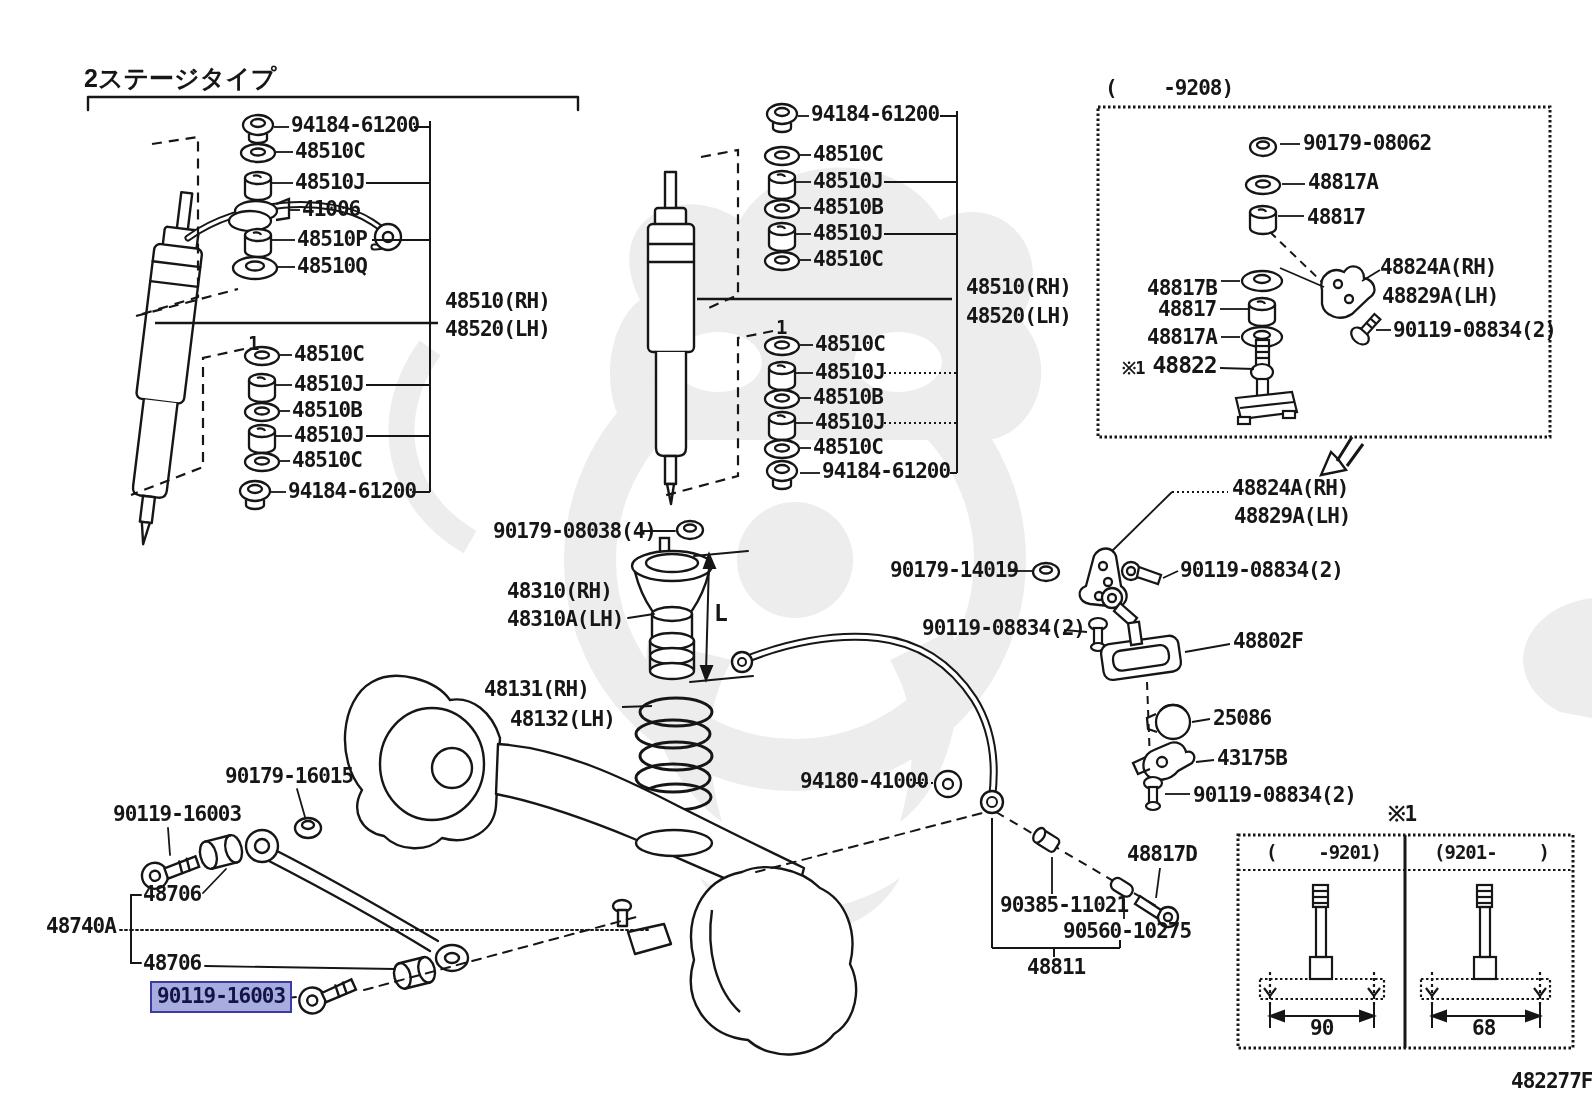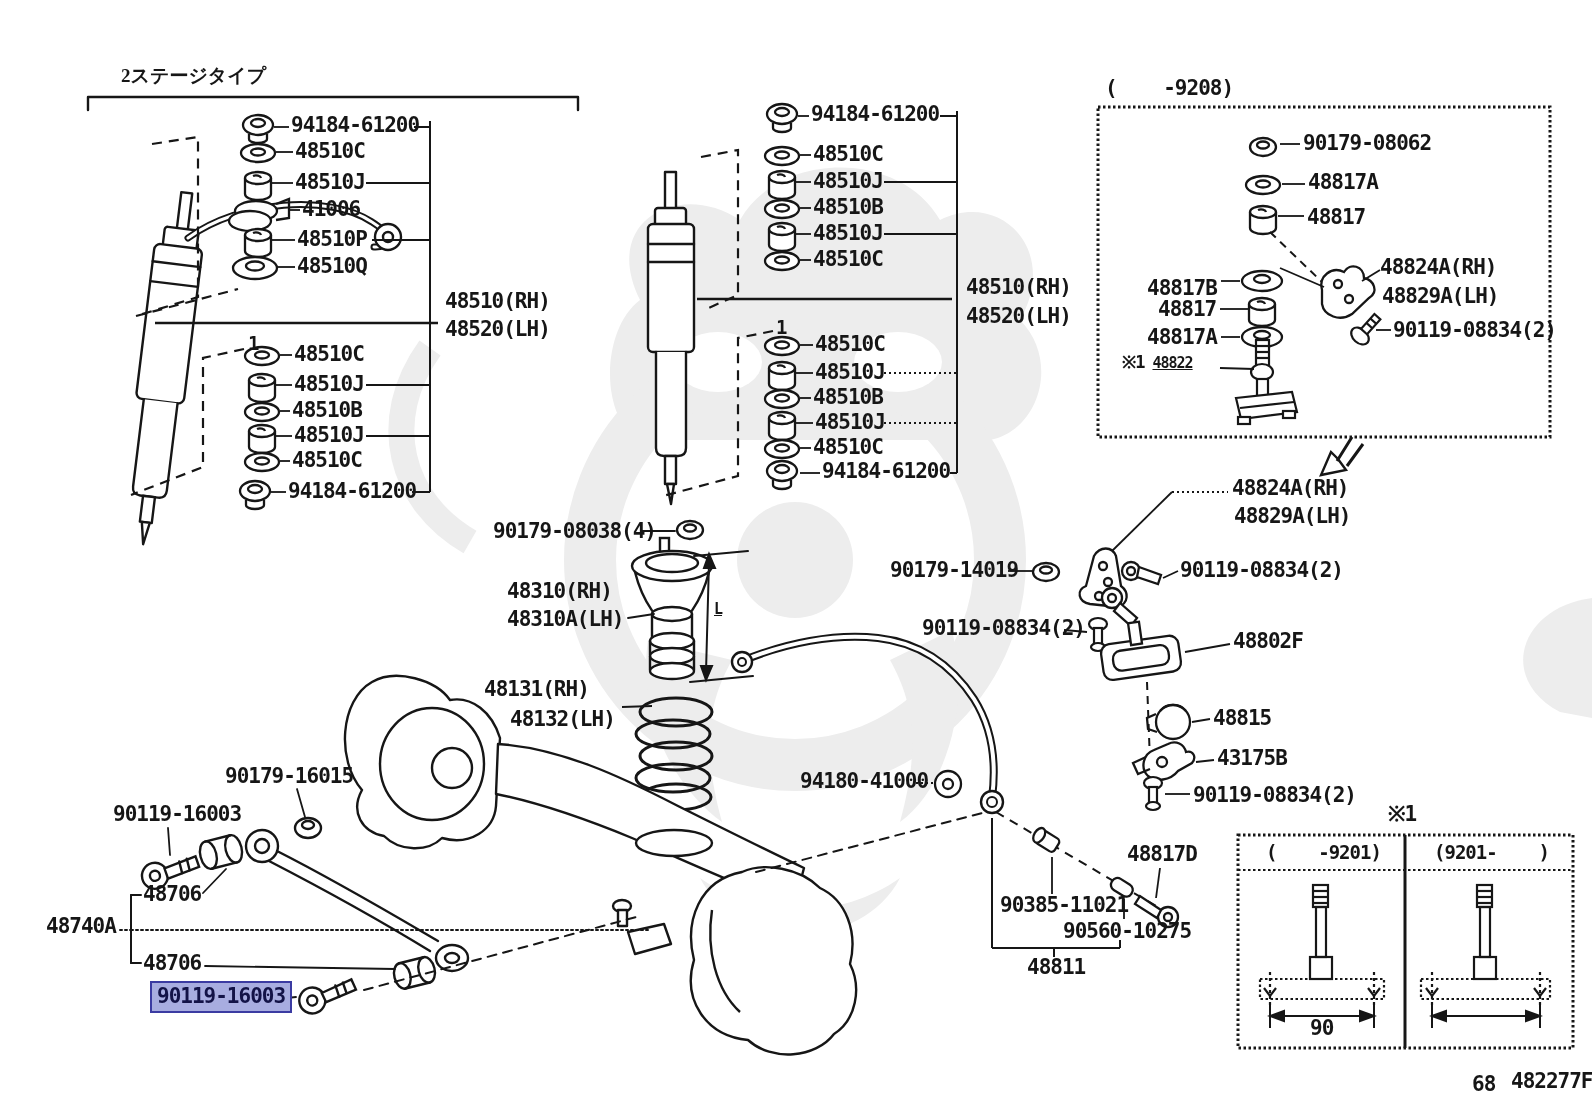--- a/index.html
+++ b/index.html
@@ -1,24 +1,24 @@
 <!DOCTYPE html>
 <html><head>
 <meta charset="utf-8">
 <style>
   html,body{margin:0;padding:0;background:#fff;}
   .canvas{position:relative;width:1592px;height:1099px;background:#fff;overflow:hidden;
           font-family:"DejaVu Sans Mono",monospace;}
   svg.art{position:absolute;left:0;top:0;z-index:1;}
   .lbl{position:absolute;z-index:2;font-weight:bold;font-size:21px;letter-spacing:-1px;
        line-height:1;color:#161616;white-space:pre;}
-  .jp{font-family:Liberation Serif, serif;font-size:19px;letter-spacing:0;margin-left:37px;}
+  .jp{font-family:Liberation Sans, sans-serif;font-size:25px;letter-spacing:0;}
   .sm{font-size:17px;}
   .md{font-size:19px;}
-  .lg{font-size:15px;text-decoration:underline;}
+  .lg{font-size:23px;}
   .sel{background:#a8ade0;border:2px solid #3b3ba2;color:#131347;padding:3px 5px 4px 5px;}
   .link-lbl{display:flex;gap:8px;align-items:flex-end;}
 </style>
 </head>
 <body>
 
 <div class="canvas">
 
 <svg class="art" width="1592" height="1099" viewBox="0 0 1592 1099">
 
@@ -516,21 +516,21 @@
 <div class="lbl" style="left:1380px;top:257px">48824A(RH)</div>
 <div class="lbl" style="left:1382px;top:286px">48829A(LH)</div>
 <div class="lbl" style="left:1393px;top:320px">90119-08834(2)</div>
 
 <div class="lbl" style="left:1232px;top:478px">48824A(RH)</div>
 <div class="lbl" style="left:1234px;top:506px">48829A(LH)</div>
 <div class="lbl" style="left:890px;top:560px">90179-14019</div>
 <div class="lbl" style="left:1180px;top:560px">90119-08834(2)</div>
 <div class="lbl" style="left:922px;top:618px">90119-08834(2)</div>
 <div class="lbl" style="left:1233px;top:631px">48802F</div>
-<div class="lbl" style="left:1213px;top:708px">48815</div>
+<div class="lbl" style="left:1213px;top:708px">25086</div>
 <div class="lbl" style="left:1217px;top:748px">43175B</div>
 <div class="lbl" style="left:1193px;top:785px">90119-08834(2)</div>
 <div class="lbl" style="left:800px;top:771px">94180-41000</div>
 <div class="lbl" style="left:1127px;top:844px">48817D</div>
 <div class="lbl" style="left:1000px;top:895px">90385-11021</div>
 <div class="lbl" style="left:1063px;top:921px">90560-10275</div>
 <div class="lbl" style="left:1027px;top:957px">48811</div>
 
 <div class="lbl" style="left:493px;top:521px">90179-08038(4)</div>
 <div class="lbl" style="left:507px;top:581px">48310(RH)</div>
@@ -543,17 +543,17 @@
 <div class="lbl" style="left:225px;top:766px">90179-16015</div>
 <div class="lbl" style="left:143px;top:884px">48706</div>
 <div class="lbl" style="left:46px;top:916px">48740A</div>
 <div class="lbl" style="left:143px;top:953px">48706</div>
 <div class="lbl sel" style="left:150px;top:981px">90119-16003</div>
 
 <div class="lbl" style="left:1388px;top:804px">※1</div>
 <div class="lbl md" style="left:1266px;top:843px">(    -9201)</div>
 <div class="lbl md" style="left:1434px;top:843px">(9201-    )</div>
 <div class="lbl" style="left:1310px;top:1018px">90</div>
-<div class="lbl" style="left:1472px;top:1074px">68</div>
+<div class="lbl" style="left:1472px;top:1018px">68</div>
 
 <div class="lbl" style="left:1511px;top:1071px">482277F</div>
 
 </div>
 
 </body></html>

